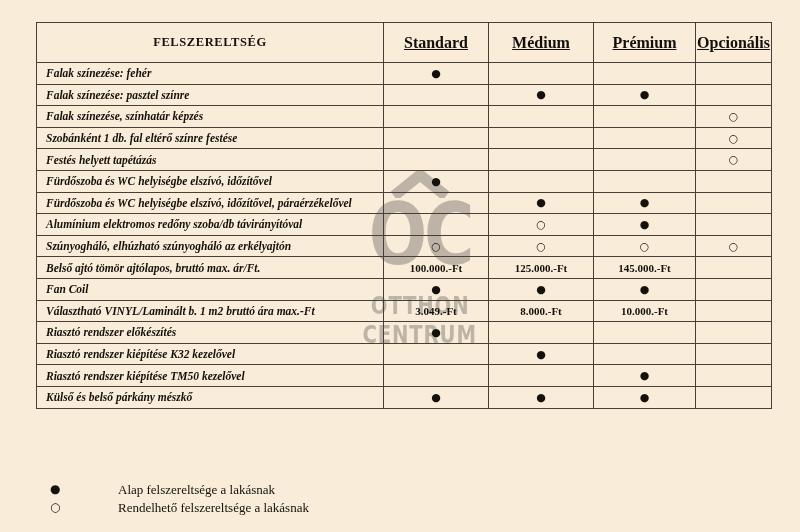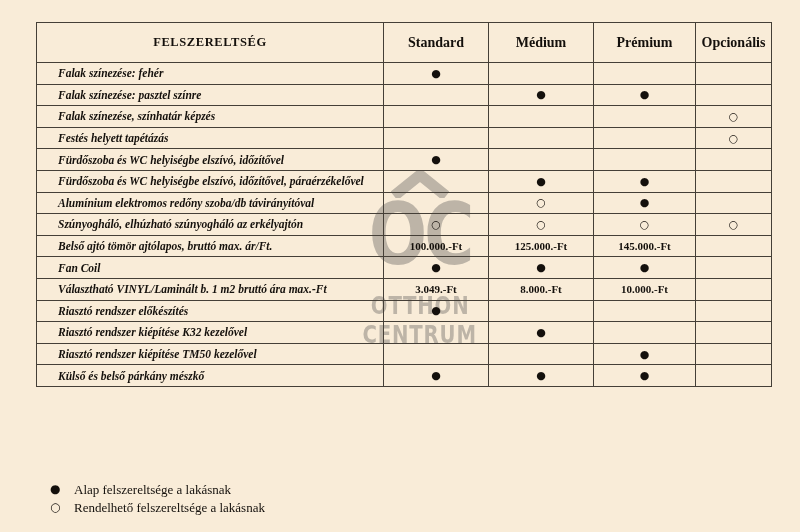--- a/index.html
+++ b/index.html
@@ -59,24 +59,24 @@
     overflow: hidden;
     white-space: nowrap;
   }
   .spec-table thead th { height: 40px; vertical-align: middle; }
   .spec-table tbody td { height: 21.6px; vertical-align: middle; }
   th.feature-head {
     font-size: 12.5px; font-weight: bold; 
     letter-spacing: 0.6px;
     margin-top: 16px;
   }
-  th.tier-head { font-size: 14px; font-weight: bold; text-align: center; }
+  th.tier-head { font-size: 16px; font-weight: bold; text-align: center; text-decoration: underline; }
   td.feature-cell {
     font-size: 11.5px; font-weight: bold; font-style: italic;
-    text-align: left; padding-left: 21px;
+    text-align: left; padding-left: 9px;
   }
   td.value-cell {
     font-size: 11px; font-weight: bold; text-align: center;
   }
   td.value-cell.mark {
     font-family: "DejaVu Sans", sans-serif;
     font-size: 11px; font-weight: normal;
     line-height: 1;
   }
 
@@ -85,21 +85,21 @@
     position: absolute; left: 50px; top: 482px;
     z-index: 2;
     display: flex; flex-direction: column; gap: 3px;
   }
   .legend-item { display: flex; align-items: center; }
   .legend-symbol {
     font-family: "DejaVu Sans", sans-serif;
     font-size: 12px; width: 24px; text-align: left;
     line-height: 15px;
   }
-  .legend-label { font-size: 13px; line-height: 15px; }
+  .legend-label { font-size: 13px; line-height: 15px; margin-left: 44px; }
 </style>
 </head>
 <body>
 
 <div class="page">
 
   <div class="watermark">
     <svg class="wm-roof" width="58" height="28" viewBox="0 0 58 28">
       <path d="M3 26 L29 5 L55 26" fill="none" stroke="#87827b" stroke-width="11"></path>
     </svg>
@@ -141,20 +141,27 @@
           <td class="value-cell"></td>
         </tr>
         <tr>
           <td class="feature-cell">Falak színezése, színhatár képzés</td>
           <td class="value-cell"></td>
           <td class="value-cell"></td>
           <td class="value-cell"></td>
           <td class="value-cell mark">○</td>
         </tr>
         <tr>
+          <td class="feature-cell">Szobánként 1 db. fal eltérő színre festése</td>
+          <td class="value-cell"></td>
+          <td class="value-cell"></td>
+          <td class="value-cell"></td>
+          <td class="value-cell mark">○</td>
+        </tr>
+        <tr>
           <td class="feature-cell">Festés helyett tapétázás</td>
           <td class="value-cell"></td>
           <td class="value-cell"></td>
           <td class="value-cell"></td>
           <td class="value-cell mark">○</td>
         </tr>
         <tr>
           <td class="feature-cell">Fürdőszoba és WC helyiségbe elszívó, időzítővel</td>
           <td class="value-cell mark">●</td>
           <td class="value-cell"></td>

